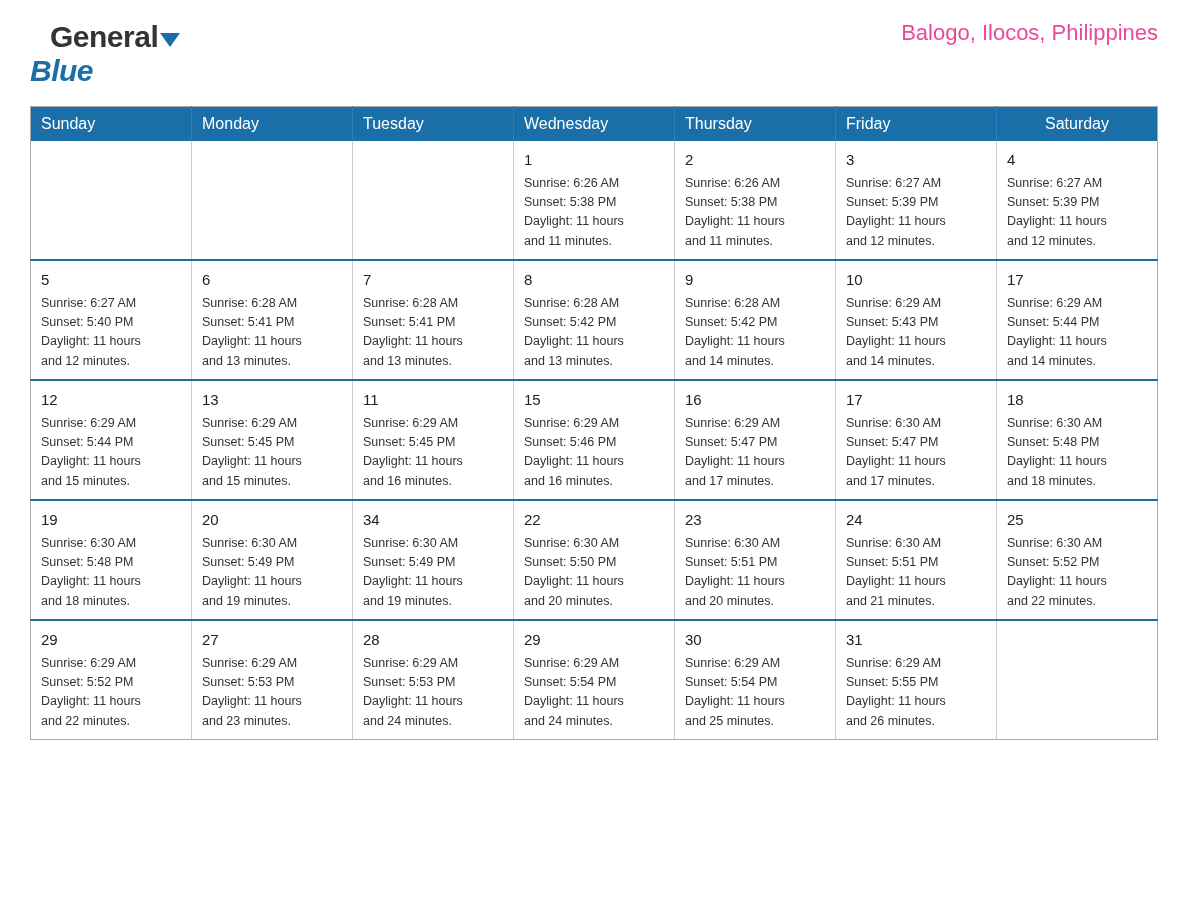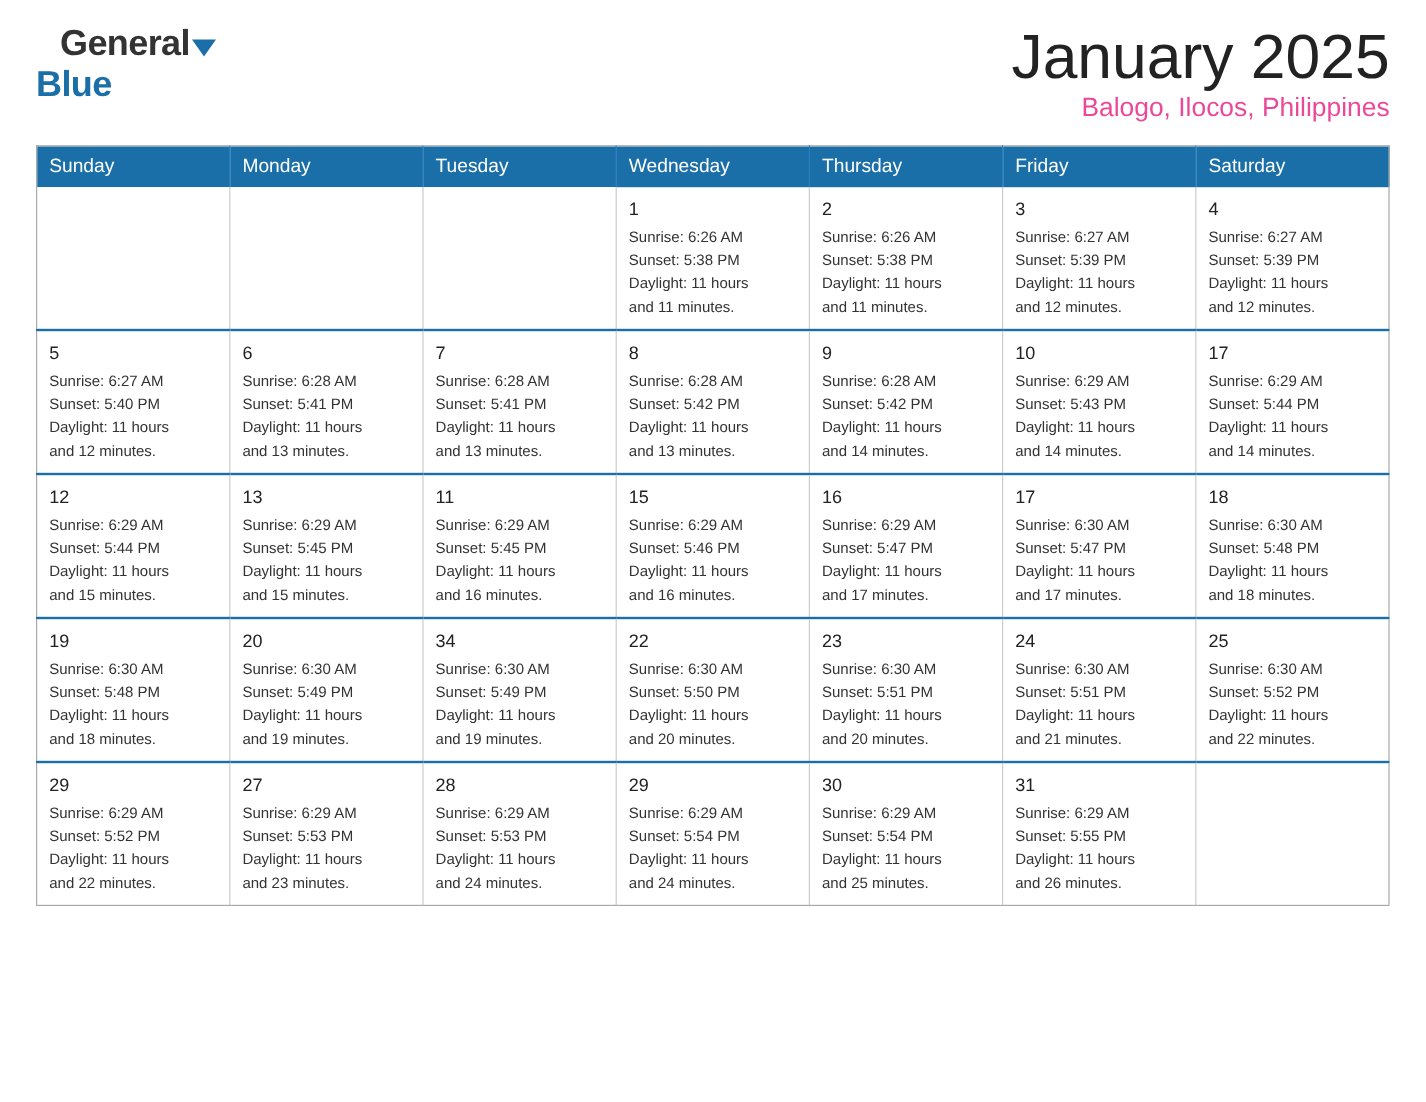--- a/index.html
+++ b/index.html
@@ -45,20 +45,21 @@
       background-color: #1a6fa8;
       color: #fff;
       text-align: left;
       padding: 8px 10px;
       font-size: 16px;
       font-weight: normal;
       border-right: 1px solid #2a7fbf;
     }
     .calendar thead tr th:last-child {
       border-right: none;
+      text-align: center;
     }
     .calendar tbody tr td {
       vertical-align: top;
       padding: 8px 10px;
       border-right: 1px solid #ccc;
       border-bottom: 2px solid #1a6fa8;
       width: 14.28%;
       font-size: 13px;
       line-height: 1.5;
       color: #333;
@@ -104,37 +105,37 @@
       border-color: #1a6fa8 transparent transparent transparent;
       margin-left: 2px;
       position: relative;
       top: 3px;
     }
     .logo-text-blue {
       font-size: 30px;
       font-weight: bold;
       color: #1a6fa8;
       letter-spacing: -0.5px;
+      font-style: italic;
     }
   </style>
 </head>
 <body>
 
 <div class="header">
   <div class="logo">
     <div class="logo-row">
       <span class="logo-text-general">General</span>
       <span class="logo-arrow"></span>
     </div>
     <div class="logo-row">
       <span class="logo-text-blue">Blue</span>
     </div>
   </div>
   <div class="title-block">
-    <h1>January 2025</h1>
     <h2>Balogo, Ilocos, Philippines</h2>
   </div>
 </div>
 
 <table class="calendar">
   <thead>
     <tr>
     <th>Sunday</th>
         <th>Monday</th>
         <th>Tuesday</th>

